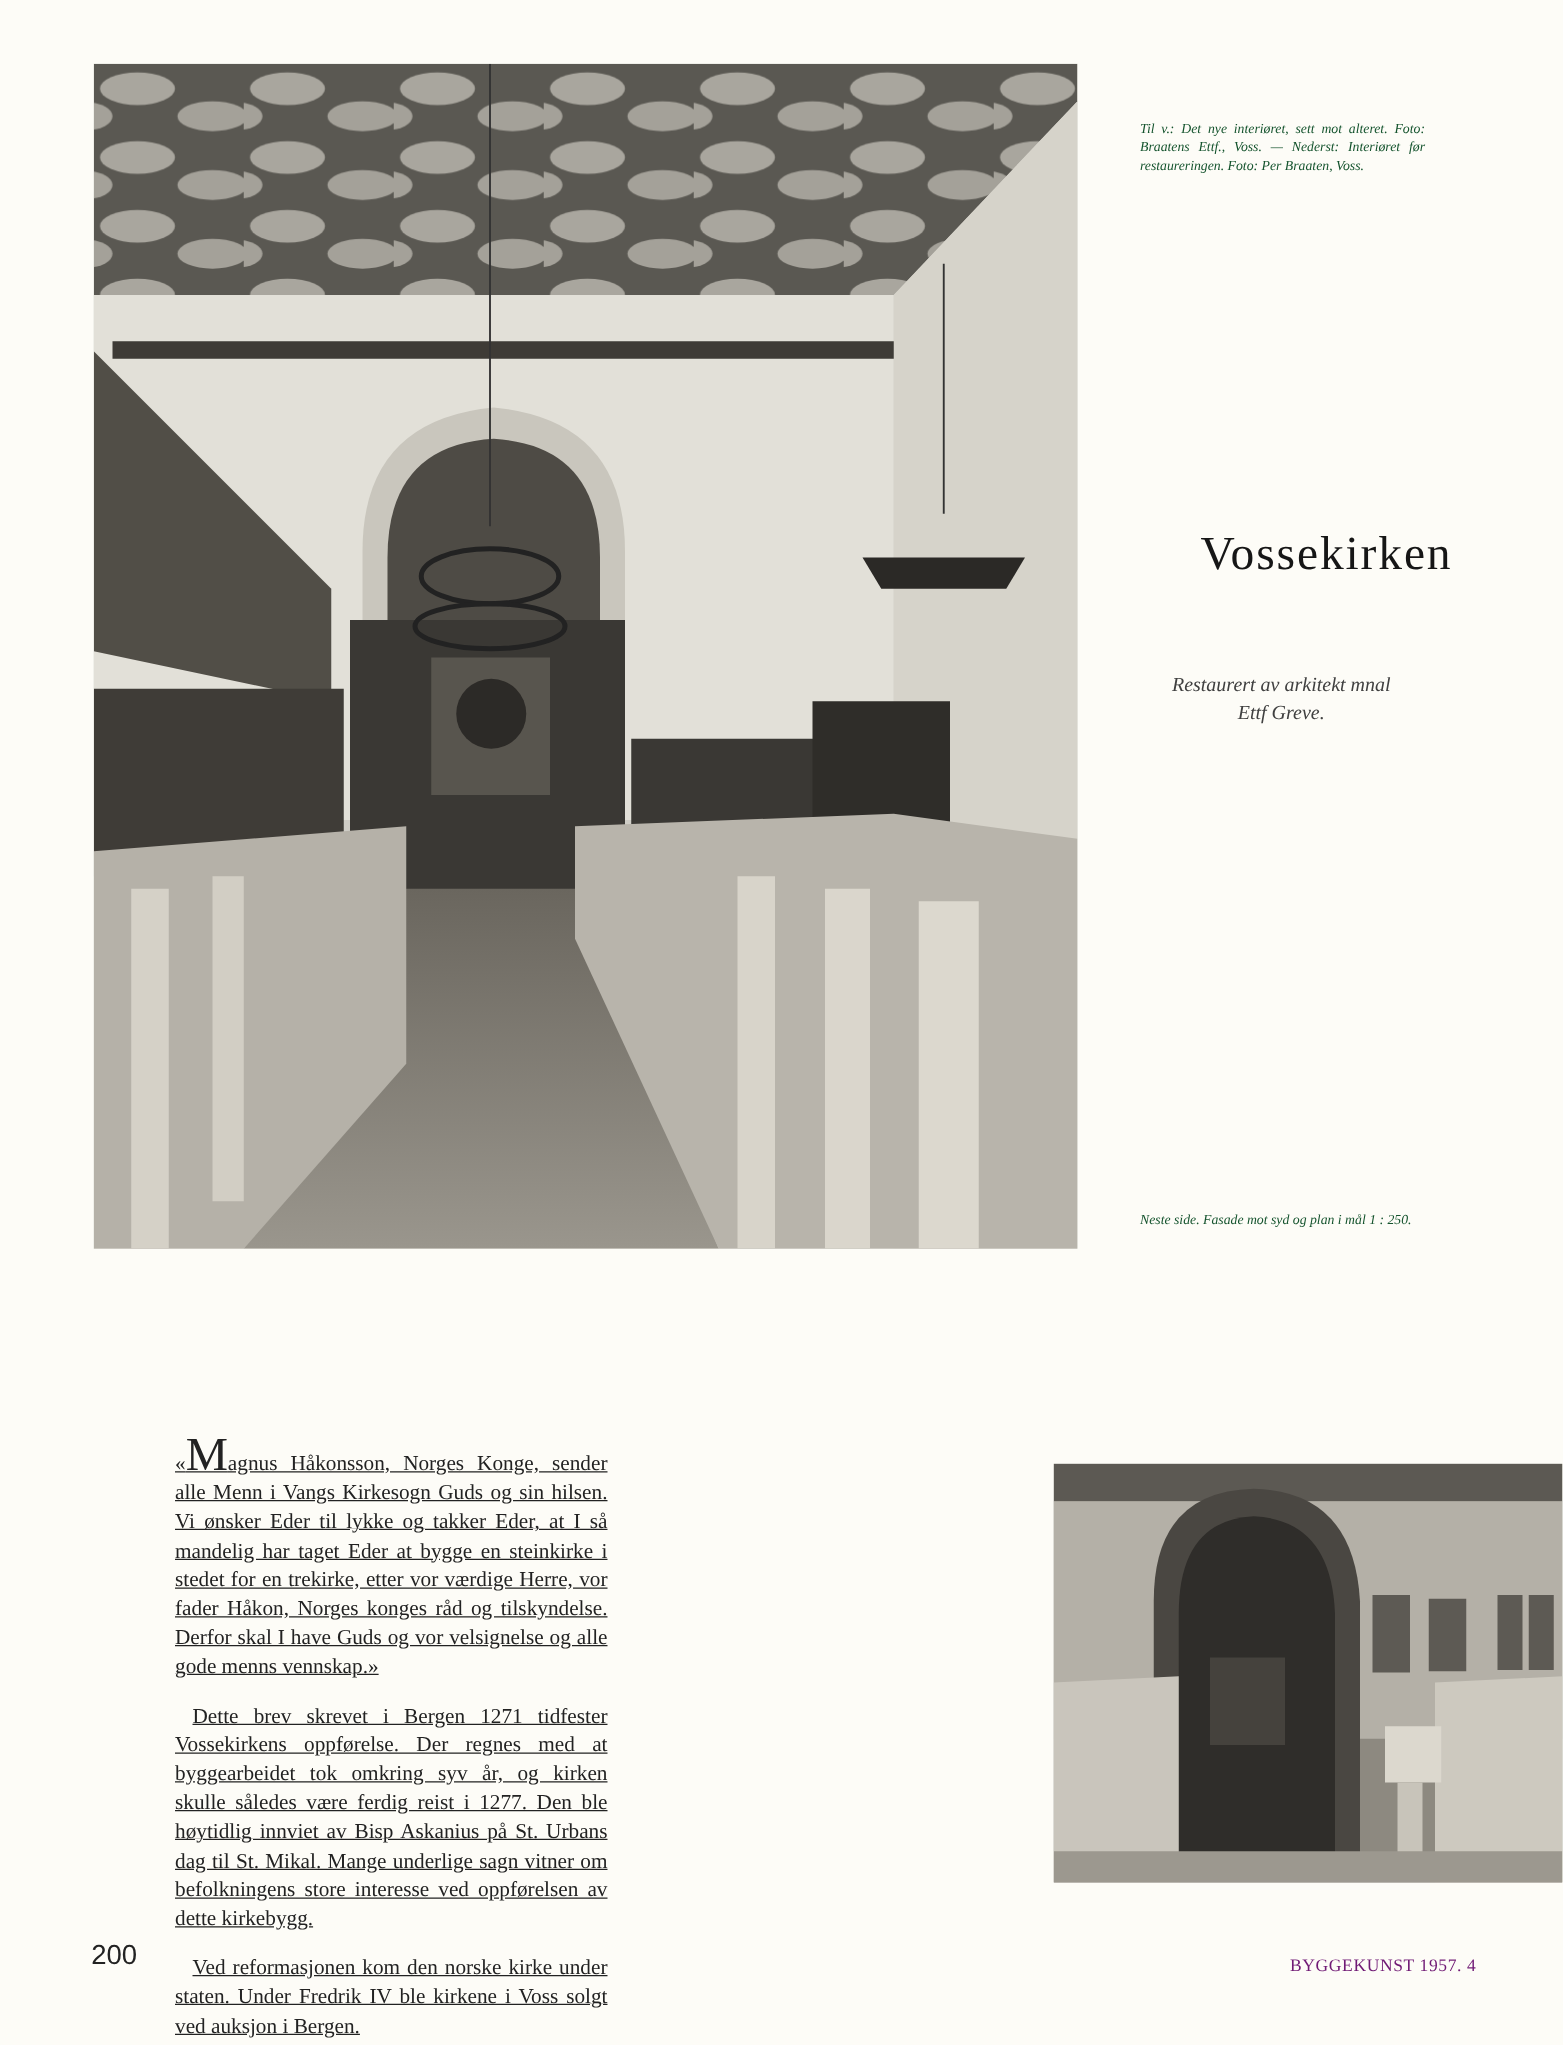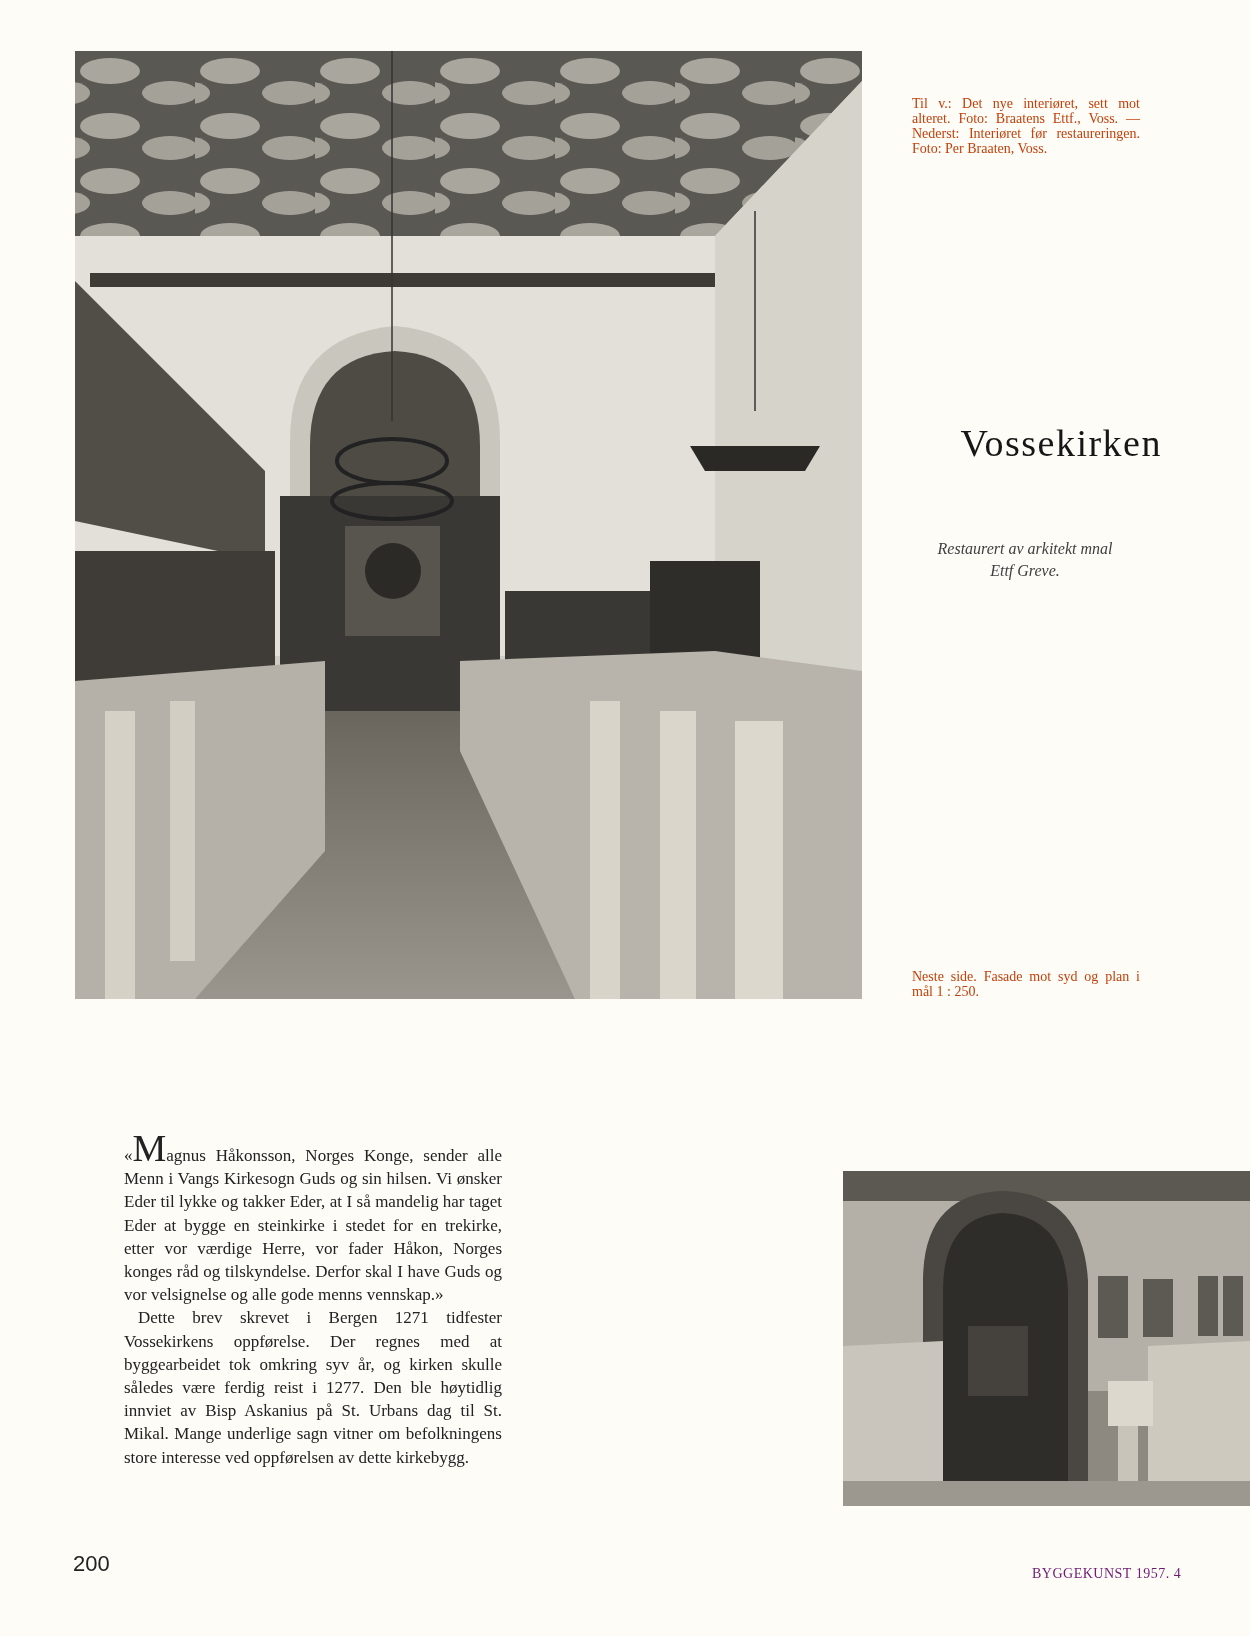--- a/index.html
+++ b/index.html
@@ -13,22 +13,22 @@
 
   
   #main-photo {
     left: 75px; top: 51px; width: 787px; height: 948px;
     background: #cfcdc6; overflow: hidden;
   }
   #main-photo svg { width: 100%; height: 100%; display: block; }
 
   
   .caption {
-    font-size: 14px; line-height: 15px;
-    text-align: justify; color: #c2410c;
+    font-style: italic; font-size: 11px; line-height: 15px;
+    text-align: justify; color: #14532d;
   }
   #caption-top { left: 912px; top: 96px; width: 228px; }
   #caption-bottom { left: 912px; top: 969px; width: 228px; }
 
   #title {
     left: 912px; top: 421px; width: 250px;
     font-size: 38px; letter-spacing: 1.5px; color: #161616;
     text-align: right;
   }
   #subtitle {
@@ -36,21 +36,21 @@
     font-style: italic; font-size: 16px; line-height: 22px;
     text-align: center; color: #404040;
   }
 
   
   #body-text {
     left: 124px; top: 1143px; width: 378px;
     font-size: 17px; line-height: 23.2px; text-align: justify;
     color: #222; hyphens: manual;
   }
-  #body-text p { margin: 0; }
+  #body-text p { margin: 16px; text-decoration: underline; }
   #body-text p.indent { text-indent: 14px; }
   .dropcap { font-size: 38px; line-height: 10px; }
 
   
   #small-photo {
     left: 843px; top: 1171px; width: 407px; height: 335px;
     background: #8e8a82; overflow: hidden;
   }
   #small-photo svg { width: 100%; height: 100%; display: block; }
 
@@ -125,20 +125,21 @@
 <div id="subtitle" class="abs">
   <div>Restaurert av arkitekt mnal</div>
   <div>Ettf Greve.</div>
 </div>
 
 <div id="caption-bottom" class="abs caption">Neste side. Fasade mot syd og plan i mål 1 : 250.</div>
 
 <div id="body-text" class="abs">
   <p><span>«</span><span class="dropcap">M</span><span>agnus Håkonsson, Norges Konge, sender alle Menn i Vangs Kirkesogn Guds og sin hilsen. Vi ønsker Eder til lykke og takker Eder, at I så mandelig har taget Eder at bygge en steinkirke i stedet for en trekirke, etter vor værdige Herre, vor fader Håkon, Norges konges råd og tilskyndelse. Derfor skal I have Guds og vor velsignelse og alle gode menns vennskap.»</span></p>
   <p class="indent">Dette brev skrevet i Bergen 1271 tidfester Vossekirkens oppførelse. Der regnes med at byggearbeidet tok omkring syv år, og kirken skulle således være ferdig reist i 1277. Den ble høytidlig innviet av Bisp Askanius på St. Urbans dag til St. Mikal. Mange underlige sagn vitner om befolkningens store interesse ved oppførelsen av dette kirkebygg.</p>
+  <p class="indent">Ved reformasjonen kom den norske kirke under staten. Under Fredrik IV ble kirkene i Voss solgt ved auksjon i Bergen.</p>
 </div>
 
 <div id="small-photo" class="abs">
   <svg viewBox="0 0 407 335" preserveAspectRatio="none">
     <rect width="407" height="335" fill="#8d8980"></rect>
     <rect x="0" y="0" width="407" height="30" fill="#5c5953"></rect>
     <rect x="0" y="30" width="407" height="190" fill="#b4b0a7"></rect>
     <path d="M80,330 L80,110 Q80,22 160,20 Q240,22 245,110 L245,330 Z" fill="#4a4742"></path>
     <path d="M100,330 L100,120 Q100,45 160,42 Q222,45 225,120 L225,330 Z" fill="#2f2d2a"></path>
     <rect x="125" y="155" width="60" height="70" fill="#45423d"></rect>

